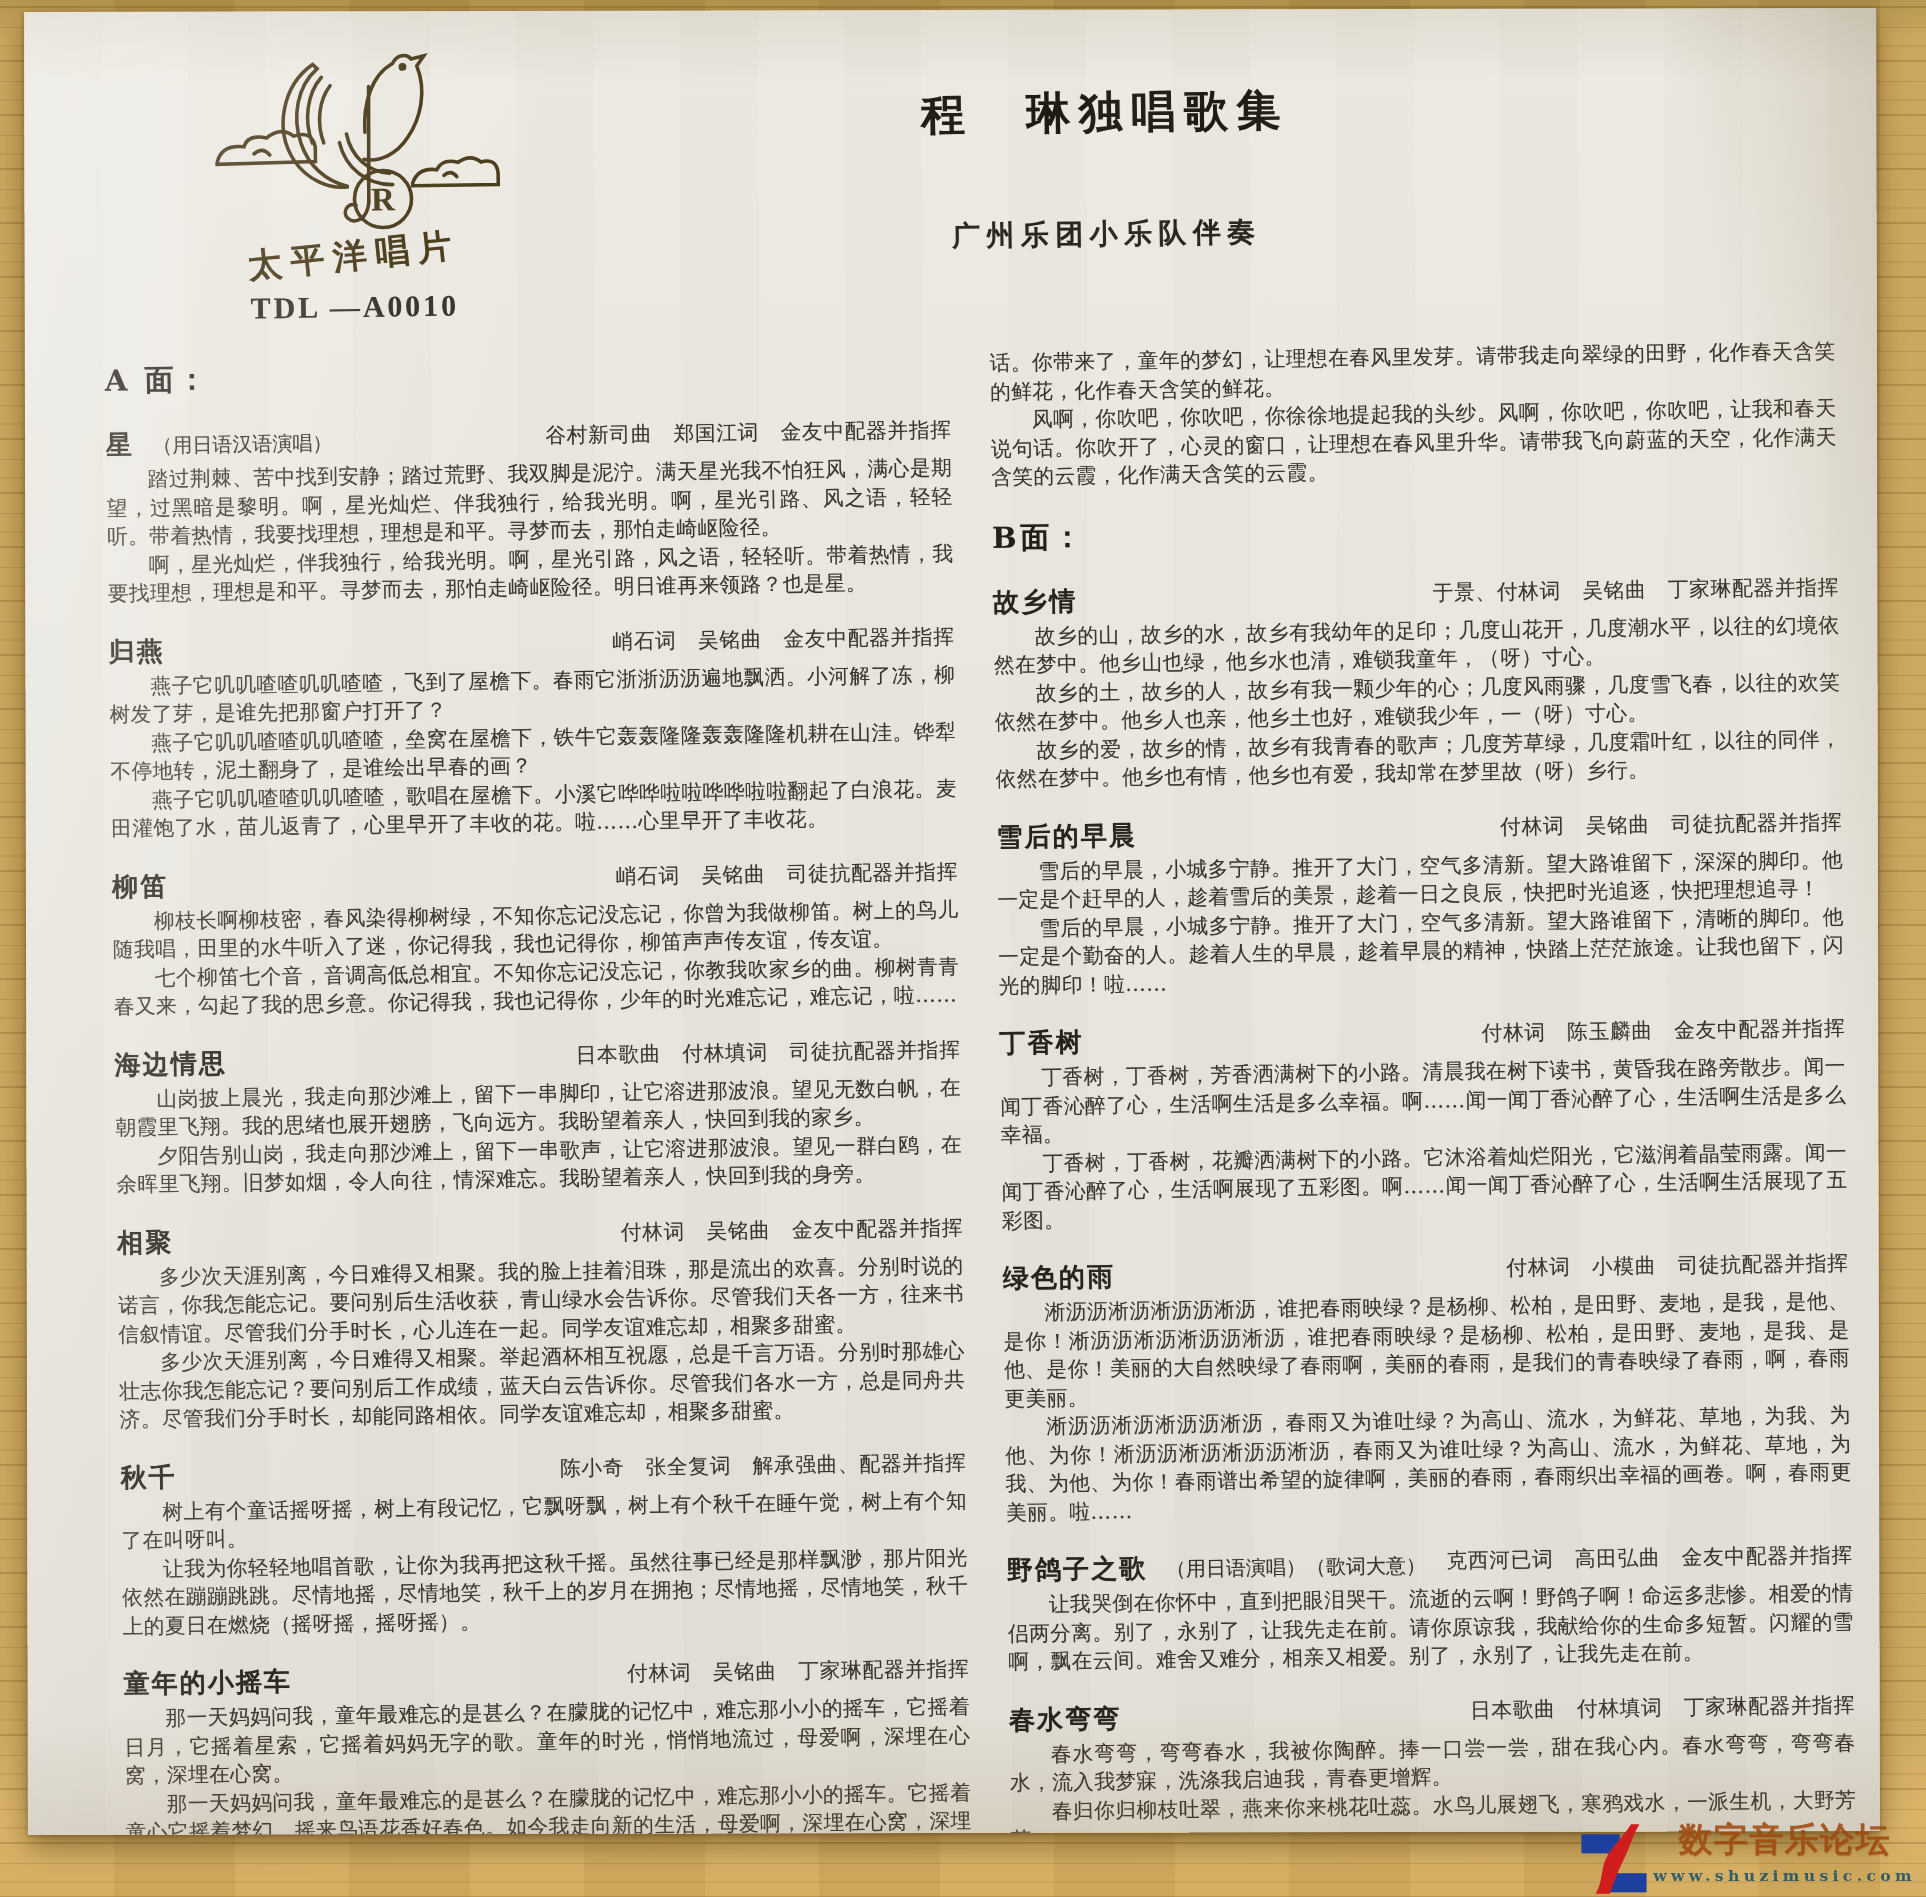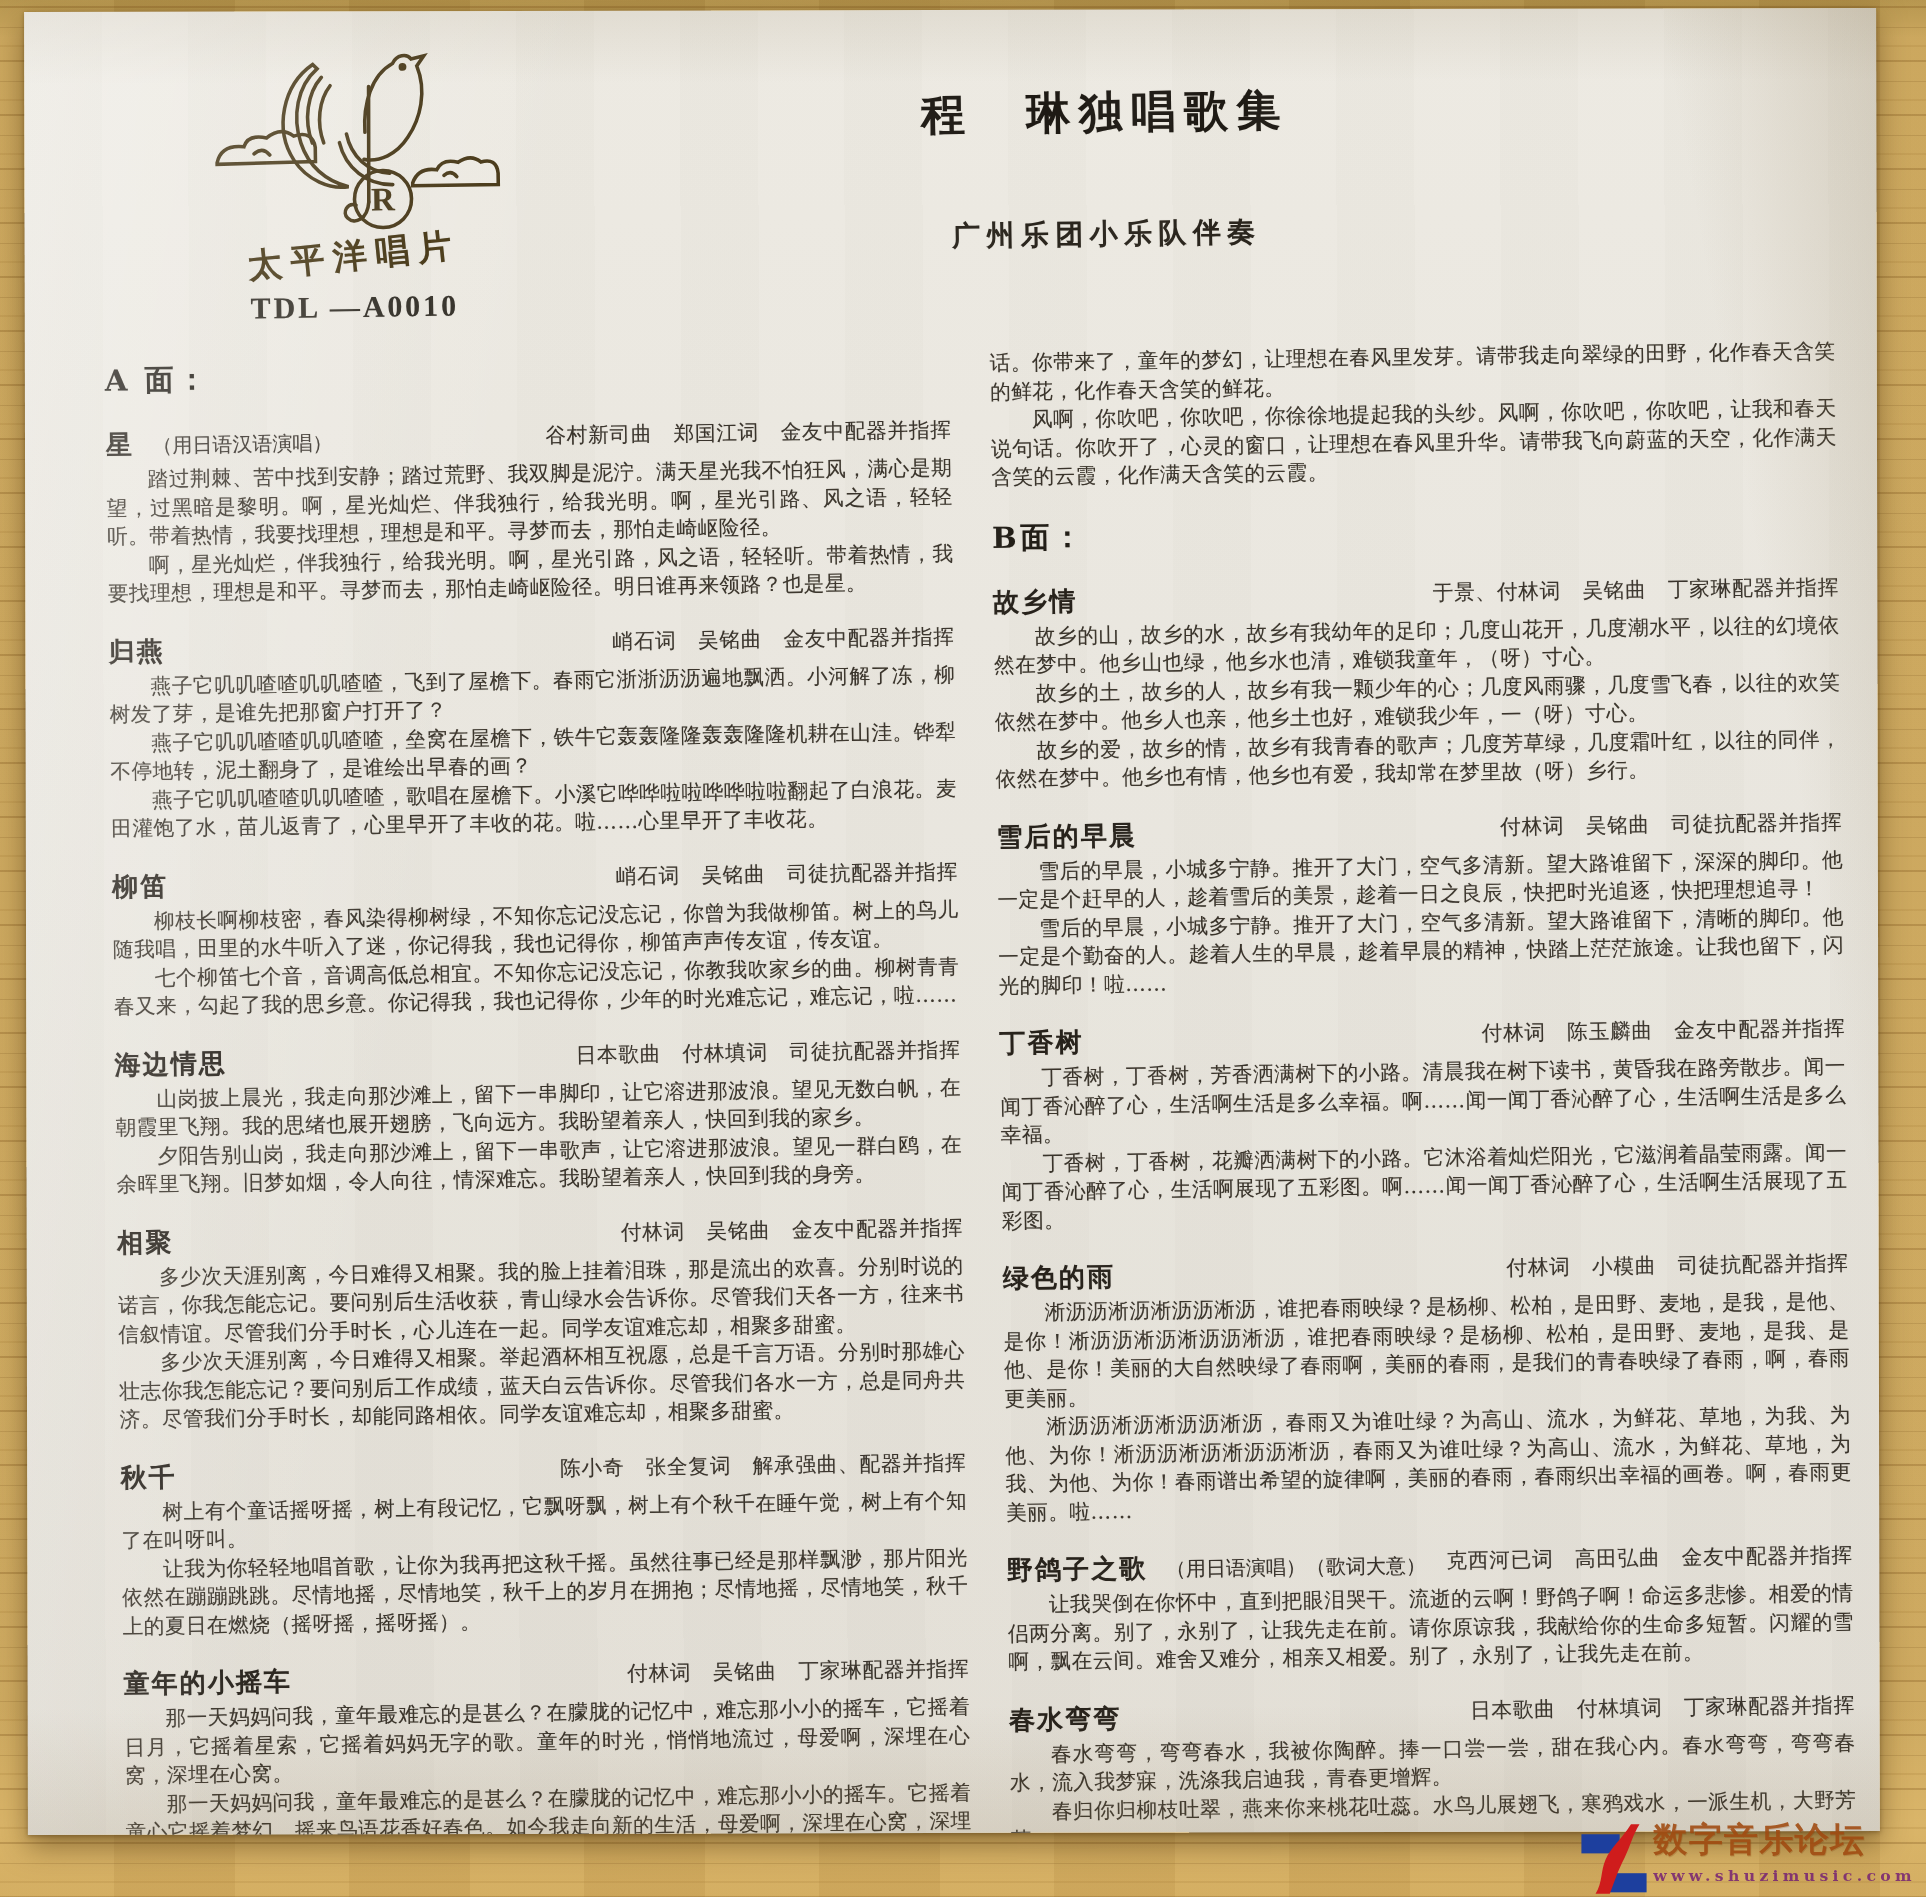--- a/index.html
+++ b/index.html
@@ -62,24 +62,24 @@
   .song-left{display:flex;align-items:flex-end;}
   .song-title{font-size:26px;font-weight:700;letter-spacing:2.1px;color:#27221b;transform:translateY(7.1px);white-space:nowrap;}
   .song-note{font-size:20px;margin-left:18.5px;transform:translateY(4.3px);white-space:nowrap;}
   .song-credits{font-size:20.7px;letter-spacing:0.7px;white-space:nowrap;color:#3a342c;}
   .lyrics{font-size:20.7px;line-height:28.5px;margin:0;text-align:justify;text-indent:2em;
     letter-spacing:0.4px;color:#3a342b;}
   .lyrics.no-indent{text-indent:0;}
   .continuation{margin-bottom:24px;}
   .b-side-gap{margin-top:27px;}
   .watermark{position:absolute;right:10px;bottom:1.4px;display:flex;align-items:flex-start;gap:5.7px;}
-  .wm-texts{text-align:left;}
+  .wm-texts{text-align:center;}
   .wm-name{font-size:34px;font-weight:bold;color:#a04a10;opacity:.88;letter-spacing:1.4px;
     text-shadow:0.7px 0.7px 0 rgba(120,50,0,.25);}
-  .wm-url{font-size:15.7px;font-weight:bold;color:#701a75;opacity:.8;letter-spacing:4.3px;margin-top:2.9px;}
+  .wm-url{font-size:15.7px;font-weight:bold;color:#0c4a6e;opacity:.8;letter-spacing:4.3px;margin-top:2.9px;}
 </style>
 </head>
 <body>
 
 <div class="scene">
   <div class="wood"></div>
 
   <div class="paper">
     <div class="content">
 

